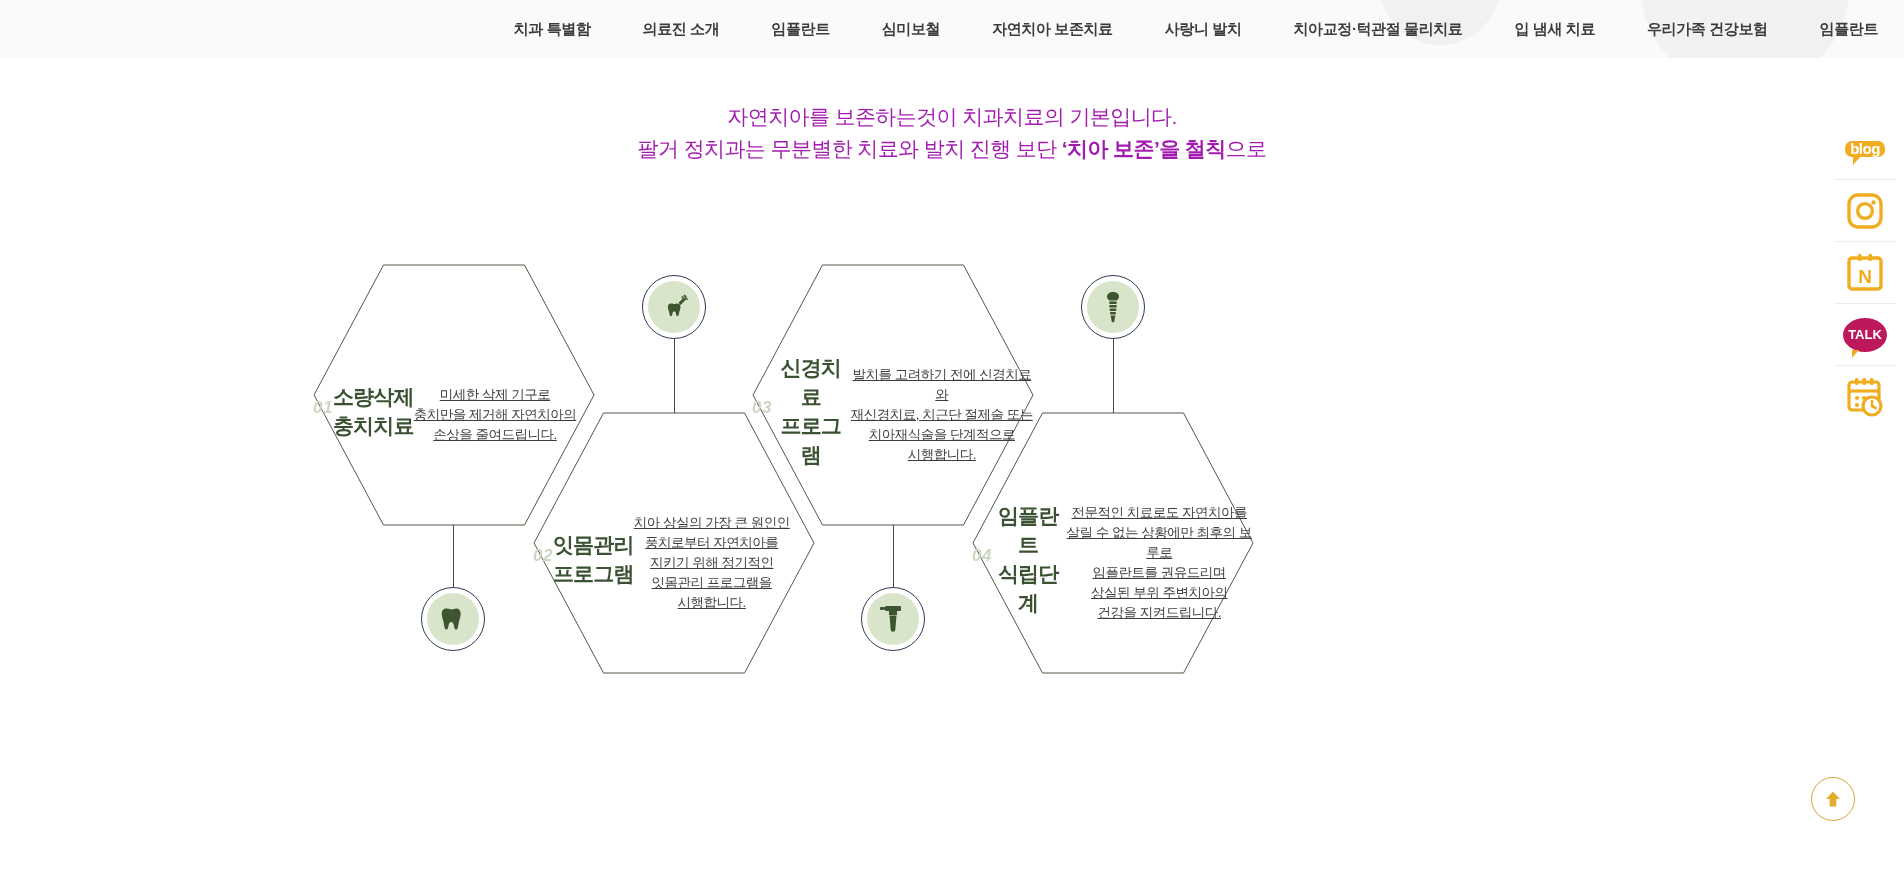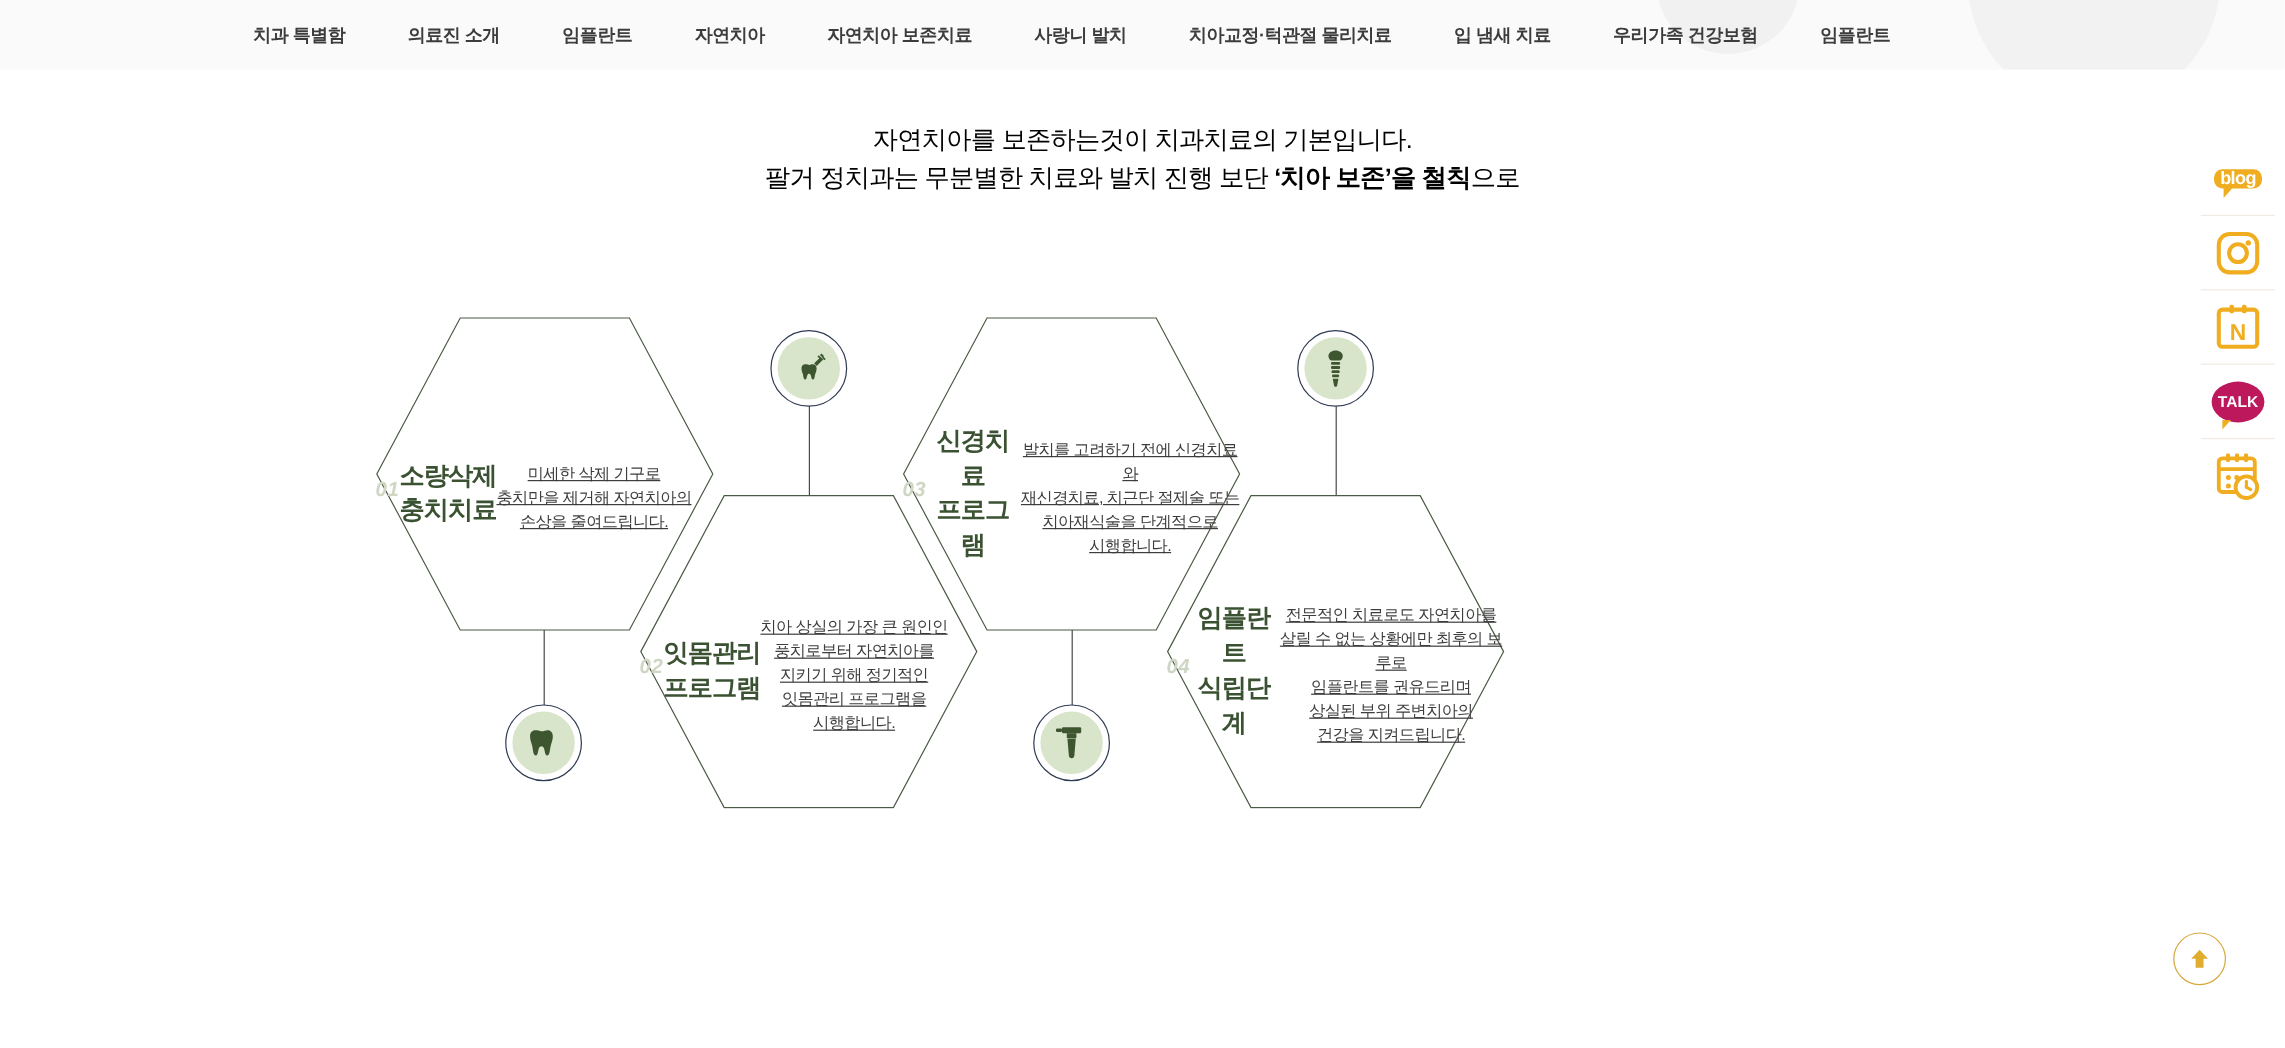--- a/index.html
+++ b/index.html
@@ -13,21 +13,21 @@
 
   
   .topnav {
     position: absolute;
     top: 0; left: 0;
     width: 1904px;
     height: 58px;
     background: #fafafa;
     display: flex;
     align-items: center;
-    justify-content: flex-start;
+    justify-content: flex-end;
     overflow: hidden;
   }
   .nav-blob {
     position: absolute;
     width: 210px; height: 210px;
     border-radius: 50%;
     background: #f2f2f2;
     top: -120px; left: 1640px;
     pointer-events: none;
   }
@@ -61,21 +61,21 @@
   .headline {
     position: absolute;
     top: 101px;
     left: 0;
     width: 1904px;
     text-align: center;
   }
   .hl-line {
     font-size: 21px;
     line-height: 32px;
-    color: #000000;
+    color: #a21caf;
     letter-spacing: -0.6px;
     white-space: nowrap;
   }
   .hl-line b { font-weight: bold; }
 
   
   .stage {
     position: absolute;
     top: 0; left: 0;
     width: 1904px; height: 873px;
@@ -233,21 +233,21 @@
 </head>
 <body>
 
 <div class="topnav">
   <div class="nav-blob"></div>
   <div class="nav-blob2"></div>
   <div class="nav-items">
     <div class="nav-item">치과 특별함</div>
     <div class="nav-item">의료진 소개</div>
     <div class="nav-item">임플란트</div>
-    <div class="nav-item">자연치아</div>
+    <div class="nav-item">심미보철</div>
     <div class="nav-item">자연치아 보존치료</div>
     <div class="nav-item">사랑니 발치</div>
     <div class="nav-item">치아교정·턱관절 물리치료</div>
     <div class="nav-item">입 냄새 치료</div>
     <div class="nav-item">우리가족 건강보험</div>
     <div class="nav-item">임플란트</div>
   </div>
 </div>
 
 <div class="headline">

